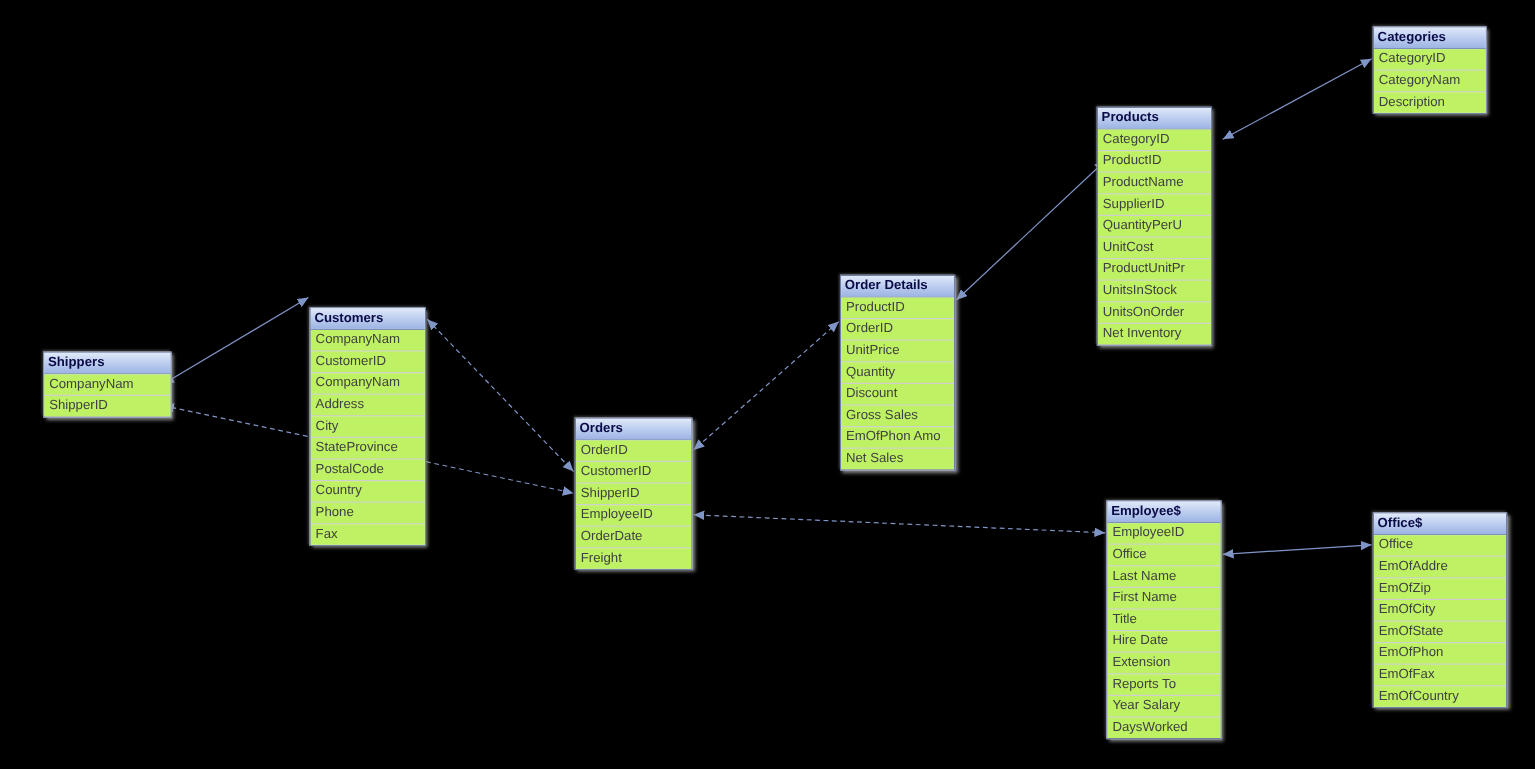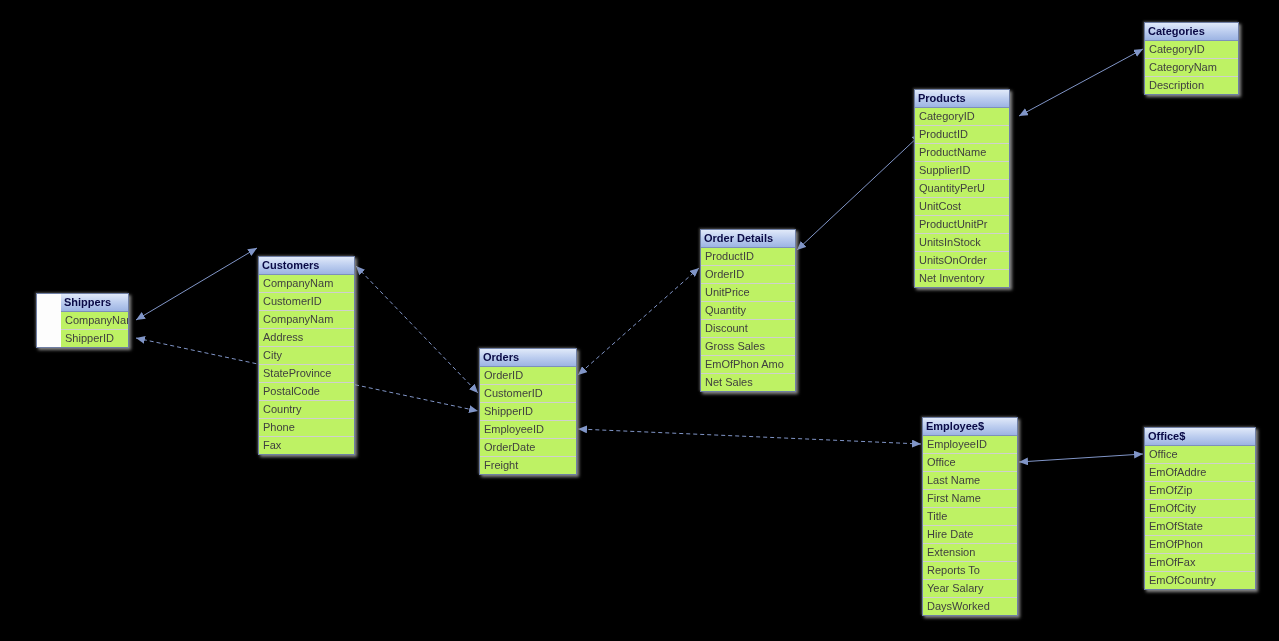--- a/index.html
+++ b/index.html
@@ -63,21 +63,21 @@
       <line x1="136" y1="320" x2="257" y2="248" stroke="#8095c7" stroke-width="1" marker-start="url(#arr)" marker-end="url(#arr)"></line>
       <line x1="136" y1="338" x2="478" y2="411" stroke="#8095c7" stroke-width="1" stroke-dasharray="4 3" marker-start="url(#arr)" marker-end="url(#arr)"></line>
       <line x1="356" y1="266" x2="478" y2="393" stroke="#8095c7" stroke-width="1" stroke-dasharray="4 3" marker-start="url(#arr)" marker-end="url(#arr)"></line>
       <line x1="699" y1="268" x2="578" y2="375" stroke="#8095c7" stroke-width="1" stroke-dasharray="4 3" marker-start="url(#arr)" marker-end="url(#arr)"></line>
       <line x1="797" y1="250" x2="921" y2="134" stroke="#8095c7" stroke-width="1" marker-start="url(#arr)" marker-end="url(#arr)"></line>
       <line x1="1019" y1="116" x2="1143" y2="49" stroke="#8095c7" stroke-width="1" marker-start="url(#arr)" marker-end="url(#arr)"></line>
       <line x1="921" y1="444" x2="578" y2="429" stroke="#8095c7" stroke-width="1" stroke-dasharray="4 3" marker-start="url(#arr)" marker-end="url(#arr)"></line>
       <line x1="1019" y1="462" x2="1143" y2="454" stroke="#8095c7" stroke-width="1" marker-start="url(#arr)" marker-end="url(#arr)"></line>
     </svg>
   <div id="tables">
-      <div class="dtable" style="left: 36px; top: 293px; width: 93px; padding-left: 24px;">
+      <div class="dtable" style="left: 36px; top: 293px; width: 107px;">
         <div class="dtable-header">Shippers</div>
         <div class="dtable-row">CompanyNam</div>
         <div class="dtable-row">ShipperID</div>
       </div>
       <div class="dtable" style="left: 258px; top: 221px; width: 97px; margin-top: 35px;">
         <div class="dtable-header">Customers</div>
         <div class="dtable-row">CompanyNam</div>
         <div class="dtable-row">CustomerID</div>
         <div class="dtable-row">CompanyNam</div>
         <div class="dtable-row">Address</div>

